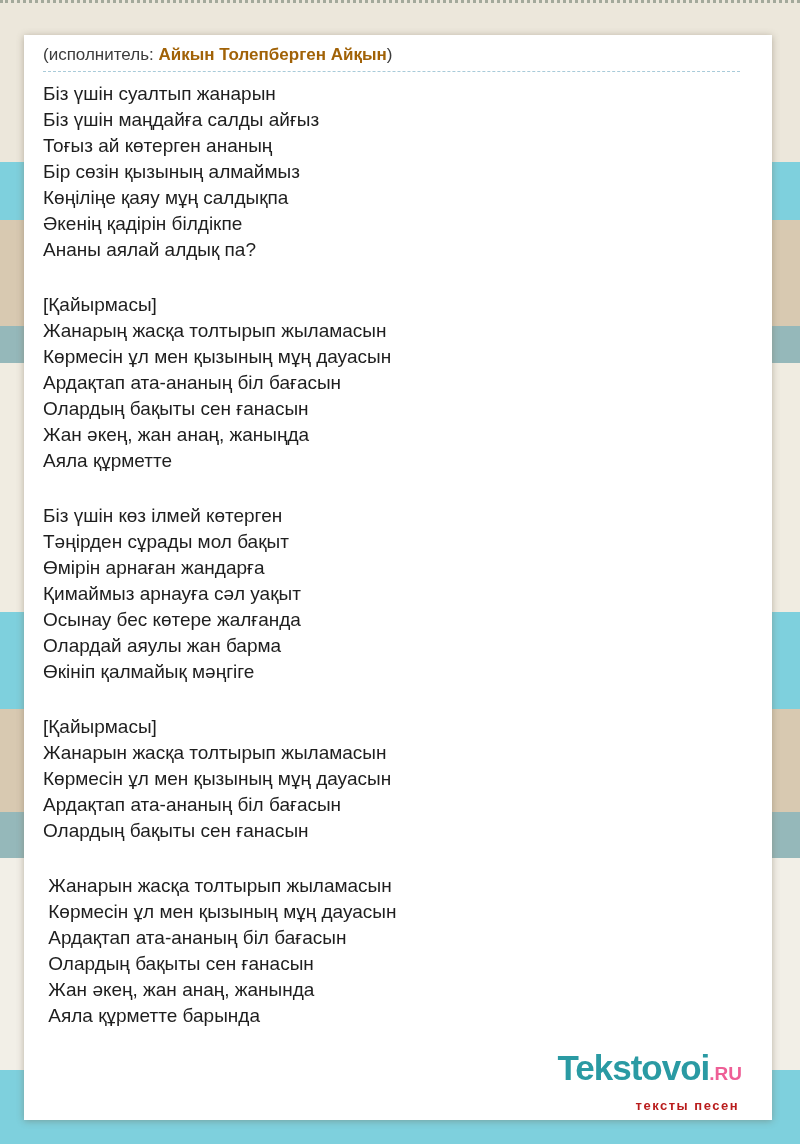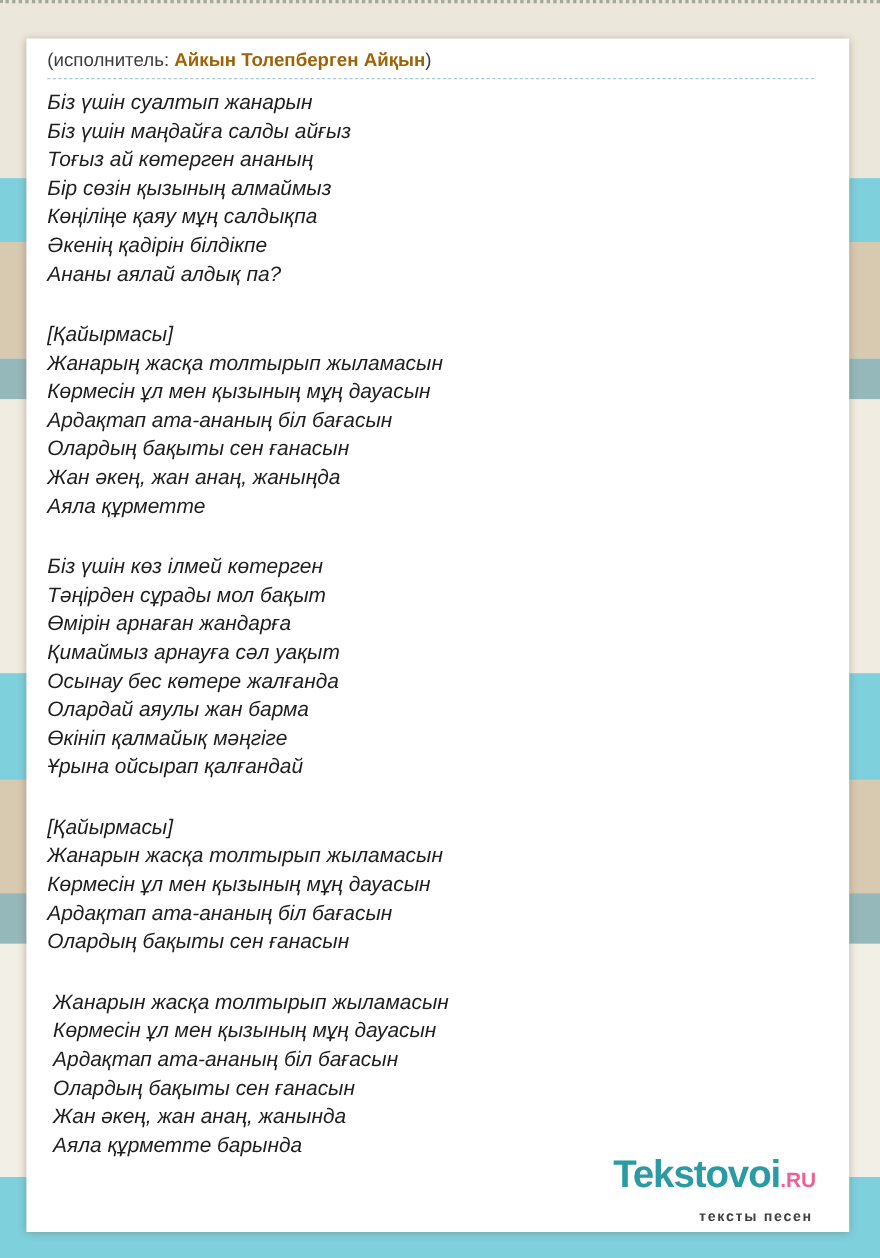--- a/index.html
+++ b/index.html
@@ -47,21 +47,21 @@
     border-bottom: 1px dashed #a9cbd9;
   }
   .artist-line a { text-decoration: none; cursor: pointer; }
   .lyrics {
     margin-top: 9px;
     font-size: 19px;
     line-height: 26px;
   }
   .stanza { margin-top: 29px; }
   .stanza:first-child { margin-top: 0; }
-  .line { white-space: pre-wrap; font-style: italic; }
+  .line { white-space: pre-wrap; }
   
   .logo {
     position: absolute;
     right: 30px; bottom: 8px;
     text-align: right;
     cursor: pointer;
     line-height: 1;
   }
   .logo-main {
     font-weight: bold;
@@ -125,21 +125,20 @@
           <div class="line">Аяла құрметте</div>
         </div>
         <div class="stanza">
           <div class="line">Біз үшін көз ілмей көтерген</div>
           <div class="line">Тәңірден сұрады мол бақыт</div>
           <div class="line">Өмірін арнаған жандарға</div>
           <div class="line">Қимаймыз арнауға сәл уақыт</div>
           <div class="line">Осынау бес көтере жалғанда</div>
           <div class="line">Олардай аяулы жан барма</div>
           <div class="line">Өкініп қалмайық мәңгіге</div>
-          <div class="line">Ұрына ойсырап қалғандай</div>
         </div>
         <div class="stanza">
           <div class="line">[Қайырмасы]</div>
           <div class="line">Жанарын жасқа толтырып жыламасын</div>
           <div class="line">Көрмесін ұл мен қызының мұң дауасын</div>
           <div class="line">Ардақтап ата-ананың біл бағасын</div>
           <div class="line">Олардың бақыты сен ғанасын</div>
         </div>
         <div class="stanza">
           <div class="line"> Жанарын жасқа толтырып жыламасын</div>
@@ -149,15 +148,15 @@
           <div class="line"> Жан әкең, жан анаң, жанында</div>
           <div class="line"> Аяла құрметте барында</div>
         </div>
       </div>
   </div>
 
   <div class="logo">
     <div class="logo-main">
       <span class="logo-name" style="color: rgb(42, 154, 163);">Tekstovoi</span><span class="logo-tld" style="color: rgb(238, 95, 150);">.RU</span>
     </div>
-    <div class="logo-tag" style="color: #404040; margin-top: 14px;">тексты песен</div>
+    <div class="logo-tag" style="color: #b91c1c; margin-top: 14px;">тексты песен</div>
   </div>
 </div>
 
 </body></html>

